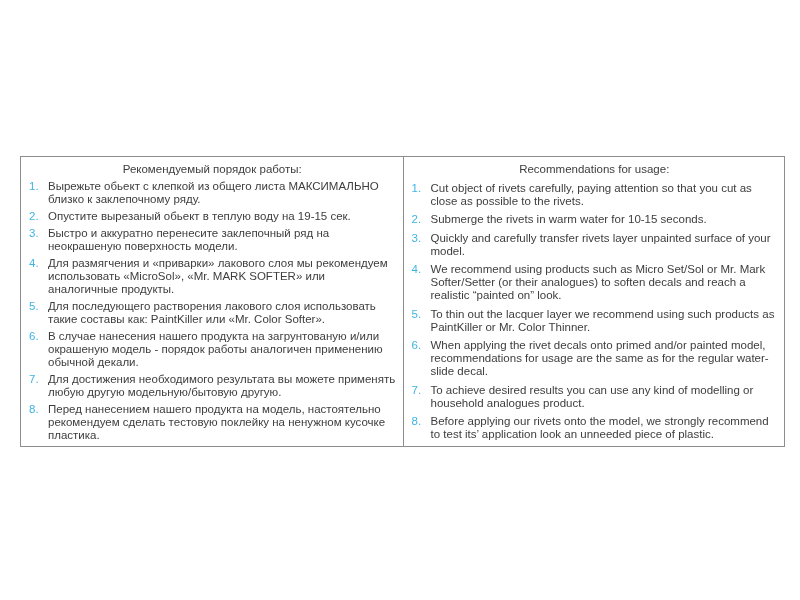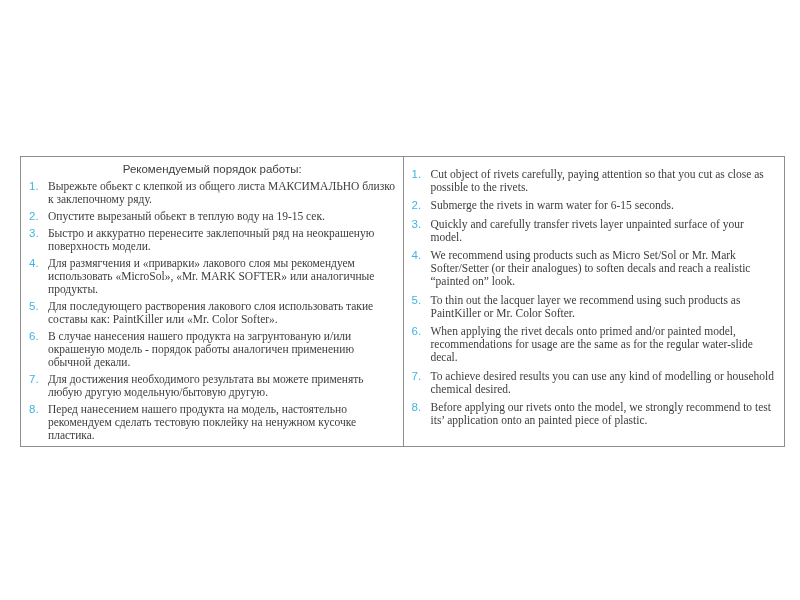--- a/index.html
+++ b/index.html
@@ -52,21 +52,20 @@
   }
   .col-english ol.steps li {
     margin-top: 5.5px;
   }
   ol.steps .num {
     flex: 0 0 19px;
     color: var(--accent-number, #3fb4e4);
   }
   ol.steps .txt {
     flex: 1 1 auto;
-    font-family: Liberation Serif, serif;
   }
 </style>
 </head>
 <body>
 
 <div class="sheet">
   <section class="col col-russian">
     <h2 class="col-title">Рекомендуемый порядок работы:</h2>
     <ol class="steps">
         <li>
@@ -97,48 +96,49 @@
           <span class="num">7.</span>
           <span class="txt">Для достижения необходимого результата вы можете применять любую другую модельную/бытовую другую.</span>
         </li>
         <li>
           <span class="num">8.</span>
           <span class="txt">Перед нанесением нашего продукта на модель, настоятельно рекомендуем сделать тестовую поклейку на ненужном кусочке пластика.</span>
         </li>
       </ol>
   </section>
   <section class="col col-english">
+    <h2 class="col-title">Recommendations for usage:</h2>
     <ol class="steps">
         <li>
           <span class="num">1.</span>
           <span class="txt">Cut object of rivets carefully, paying attention so that you cut as close as possible to the rivets.</span>
         </li>
         <li>
           <span class="num">2.</span>
-          <span class="txt">Submerge the rivets in warm water for 6-15 seconds.</span>
+          <span class="txt">Submerge the rivets in warm water for 10-15 seconds.</span>
         </li>
         <li>
           <span class="num">3.</span>
           <span class="txt">Quickly and carefully transfer rivets layer unpainted surface of your model.</span>
         </li>
         <li>
           <span class="num">4.</span>
           <span class="txt">We recommend using products such as Micro Set/Sol or Mr. Mark Softer/Setter (or their analogues) to soften decals and reach a realistic “painted on” look.</span>
         </li>
         <li>
           <span class="num">5.</span>
-          <span class="txt">To thin out the lacquer layer we recommend using such products as PaintKiller or Mr. Color Softer.</span>
+          <span class="txt">To thin out the lacquer layer we recommend using such products as PaintKiller or Mr. Color Thinner.</span>
         </li>
         <li>
           <span class="num">6.</span>
           <span class="txt">When applying the rivet decals onto primed and/or painted model, recommendations for usage are the same as for the regular water-slide decal.</span>
         </li>
         <li>
           <span class="num">7.</span>
-          <span class="txt">To achieve desired results you can use any kind of modelling or household chemical desired.</span>
+          <span class="txt">To achieve desired results you can use any kind of modelling or household analogues product.</span>
         </li>
         <li>
           <span class="num">8.</span>
-          <span class="txt">Before applying our rivets onto the model, we strongly recommend to test its’ application onto an painted piece of plastic.</span>
+          <span class="txt">Before applying our rivets onto the model, we strongly recommend to test its’ application look an unneeded piece of plastic.</span>
         </li>
       </ol>
   </section>
 </div>
 
 </body></html>

